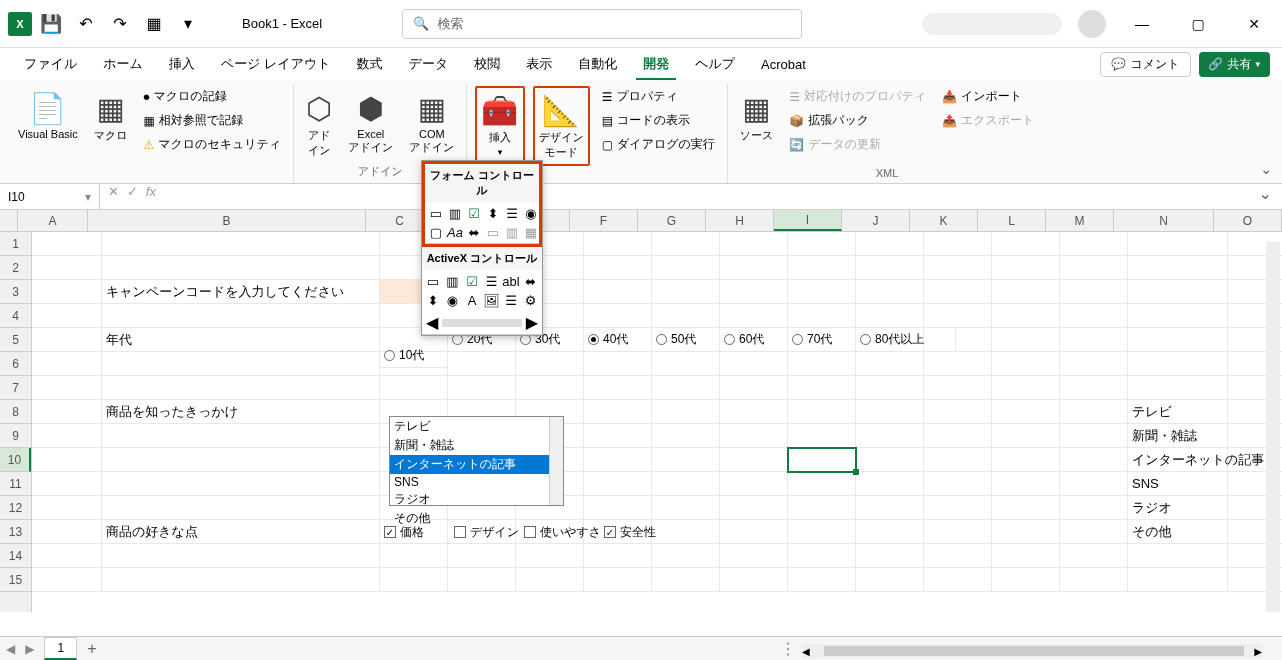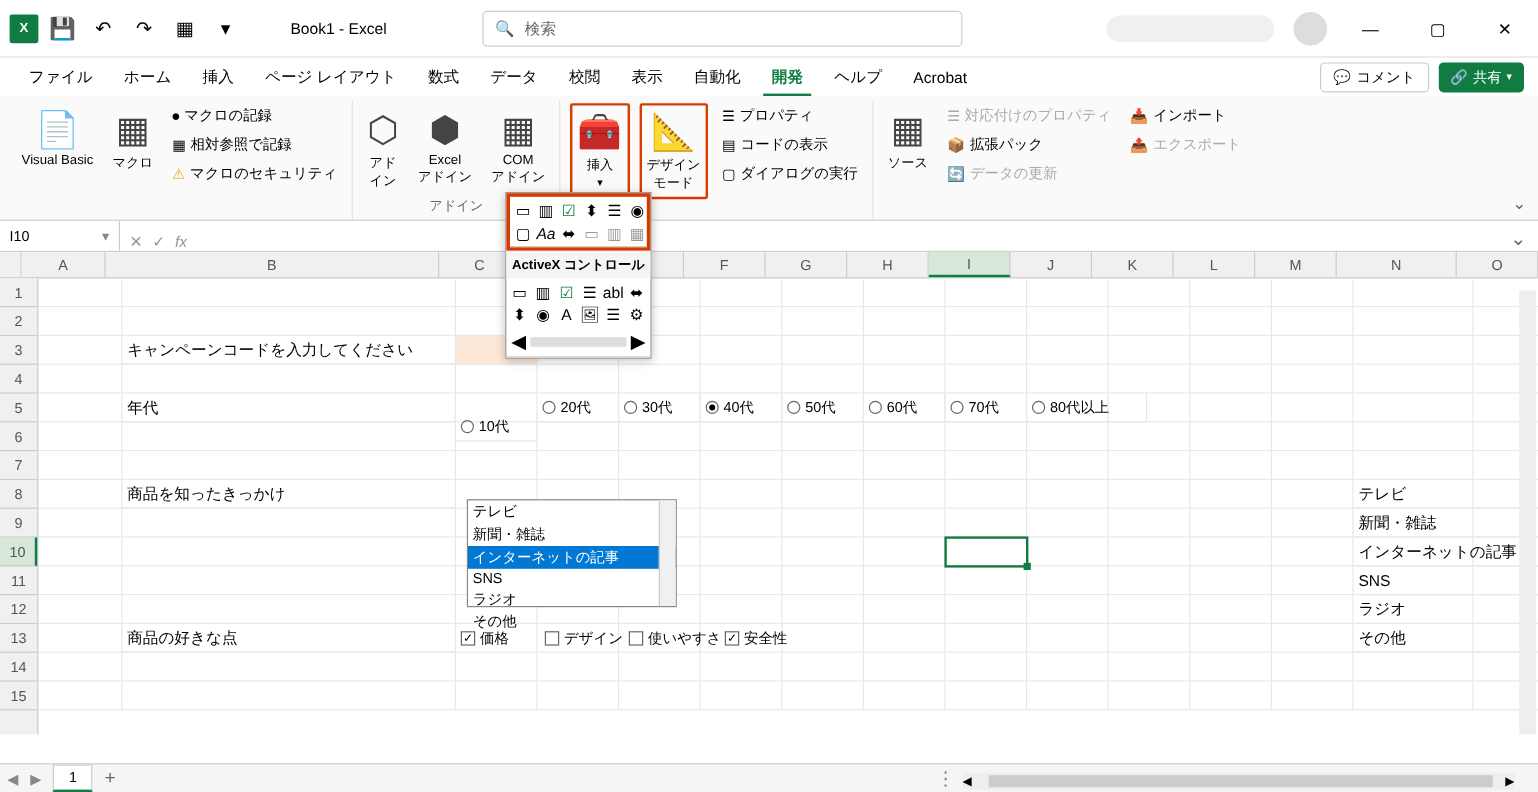--- a/index.html
+++ b/index.html
@@ -47,21 +47,21 @@
 .popup-section { border-bottom: 1px solid #ccc; }
 .popup-header { font-size: 11px; font-weight: bold; text-align: center; padding: 4px 2px; background: #f5f5f5; }
 .popup-grid { display: grid; grid-template-columns: repeat(6, 1fr); padding: 2px; gap: 1px; }
 .popup-icon { width: 18px; height: 18px; display: flex; align-items: center; justify-content: center; font-size: 13px; cursor: pointer; }
 .popup-icon.disabled { opacity: 0.4; }
 .form-controls-box { border: 3px solid #d83b01; }
 .popup-scroll { display: flex; align-items: center; justify-content: space-between; padding: 2px 4px; }
 .scroll-track { flex: 1; height: 8px; background: #ddd; margin: 0 4px; }
 
 
-.formula-bar { height: 26px; display: flex; align-items: flex-end; border-bottom: 1px solid #d0d0d0; background: #fff; }
+.formula-bar { height: 26px; display: flex; align-items: flex-start; border-bottom: 1px solid #d0d0d0; background: #fff; }
 .name-box { width: 100px; border-right: 1px solid #ccc; padding: 0 8px; font-size: 12px; display: flex; align-items: center; justify-content: space-between; height: 100%; }
 .fx-icons { display: flex; gap: 8px; padding: 0 8px; color: #999; font-size: 13px; }
 .fx-input { flex: 1; padding: 0 8px; font-size: 13px; }
 .fx-expand { padding: 0 10px; color: #666; cursor: pointer; }
 
 
 .sheet { display: flex; height: 380px; position: relative; }
 .corner { width: 32px; height: 22px; background: #f0f0f0; border-right: 1px solid #ccc; border-bottom: 1px solid #ccc; }
 .col-headers { display: flex; height: 22px; background: #f0f0f0; border-bottom: 1px solid #ccc; }
 .col-header { border-right: 1px solid #ccc; text-align: center; font-size: 12px; color: #555; display: flex; align-items: center; justify-content: center; cursor: pointer; }
@@ -244,27 +244,29 @@
         <div class="ribbon-small">
             <span>📥</span>
             <span>インポート</span>
           </div>
         <div class="ribbon-small disabled">
             <span>📤</span>
             <span>エクスポート</span>
           </div>
       </div>
     </div>
+    <div class="ribbon-group-label">XML</div>
   </div>
   <div class="ribbon-collapse">⌄</div>
 </div>
 
 <div class="insert-popup">
   <div class="form-controls-box">
   <div class="popup-section">
+    <div class="popup-header">フォーム コントロール</div>
     <div class="popup-grid">
       <div class="popup-icon">▭</div>
       <div class="popup-icon">▥</div>
       <div class="popup-icon" style="color:#107c41">☑</div>
       <div class="popup-icon">⬍</div>
       <div class="popup-icon">☰</div>
       <div class="popup-icon">◉</div>
       <div class="popup-icon">▢</div>
       <div class="popup-icon">
             <i>Aa</i>

